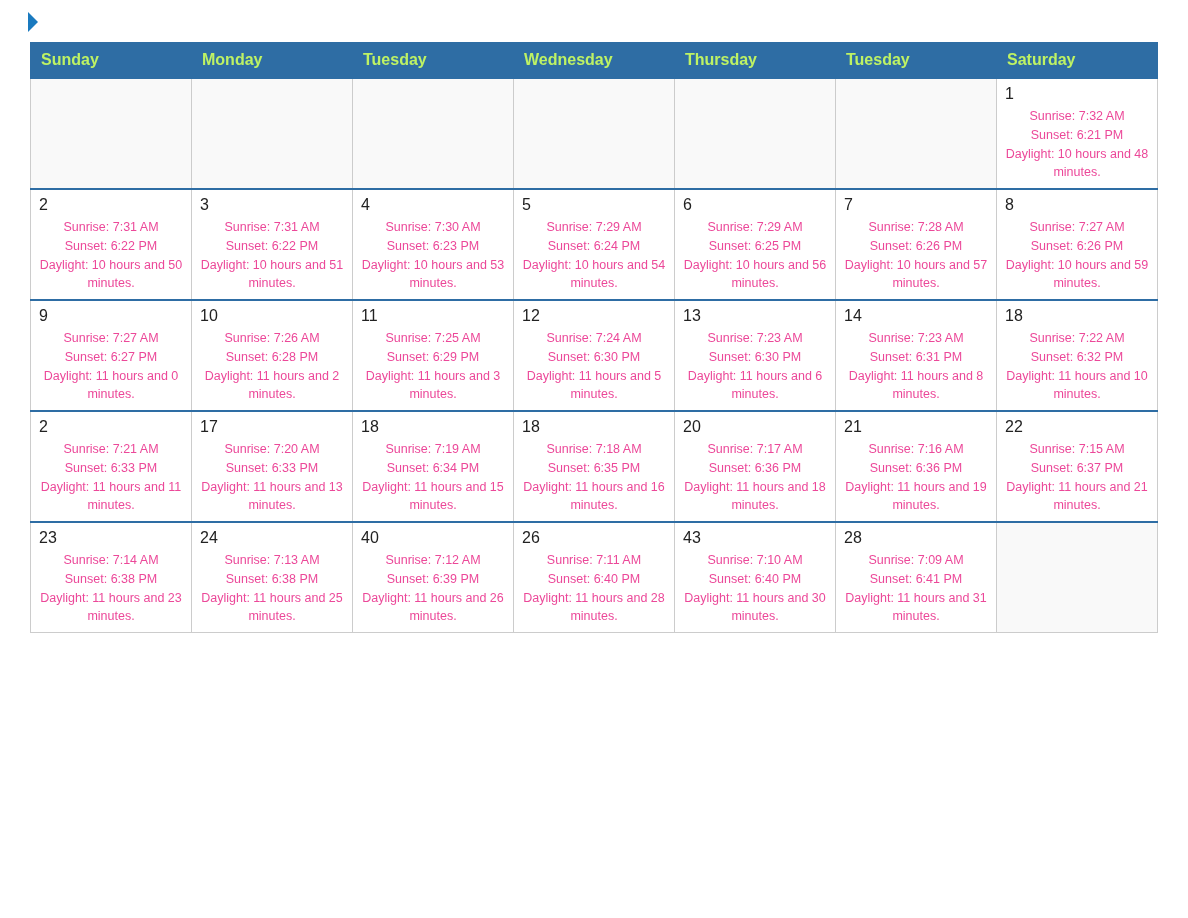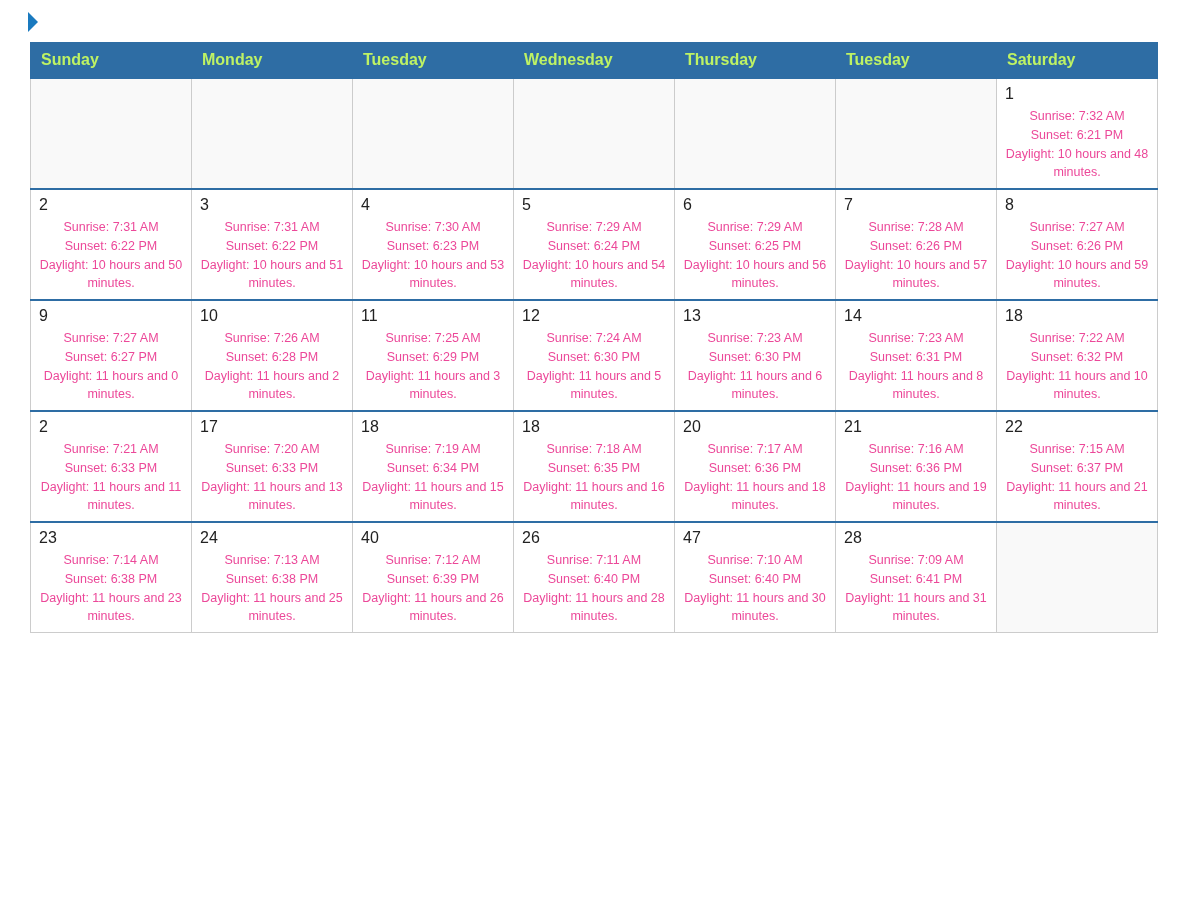--- a/index.html
+++ b/index.html
@@ -247,21 +247,21 @@
         </td>
         <td>
           <span class="day-number">40</span>
           <div class="day-info">Sunrise: 7:12 AM<br>Sunset: 6:39 PM<br>Daylight: 11 hours and 26 minutes.</div>
         </td>
         <td>
           <span class="day-number">26</span>
           <div class="day-info">Sunrise: 7:11 AM<br>Sunset: 6:40 PM<br>Daylight: 11 hours and 28 minutes.</div>
         </td>
         <td>
-          <span class="day-number">47</span>
+          <span class="day-number">43</span>
           <div class="day-info">Sunrise: 7:10 AM<br>Sunset: 6:40 PM<br>Daylight: 11 hours and 30 minutes.</div>
         </td>
         <td>
           <span class="day-number">28</span>
           <div class="day-info">Sunrise: 7:09 AM<br>Sunset: 6:41 PM<br>Daylight: 11 hours and 31 minutes.</div>
         </td>
         <td class="empty-cell"></td>
       </tr>
     </tbody>
 </table>

